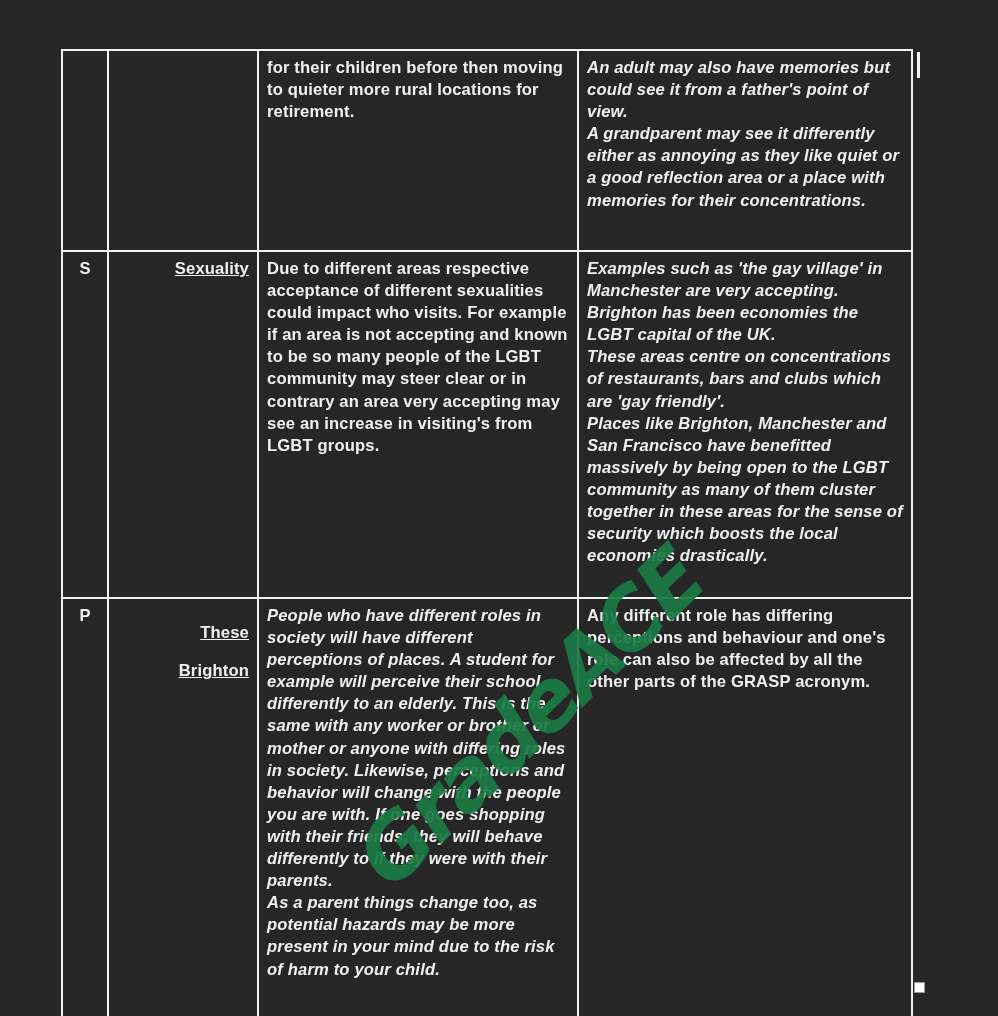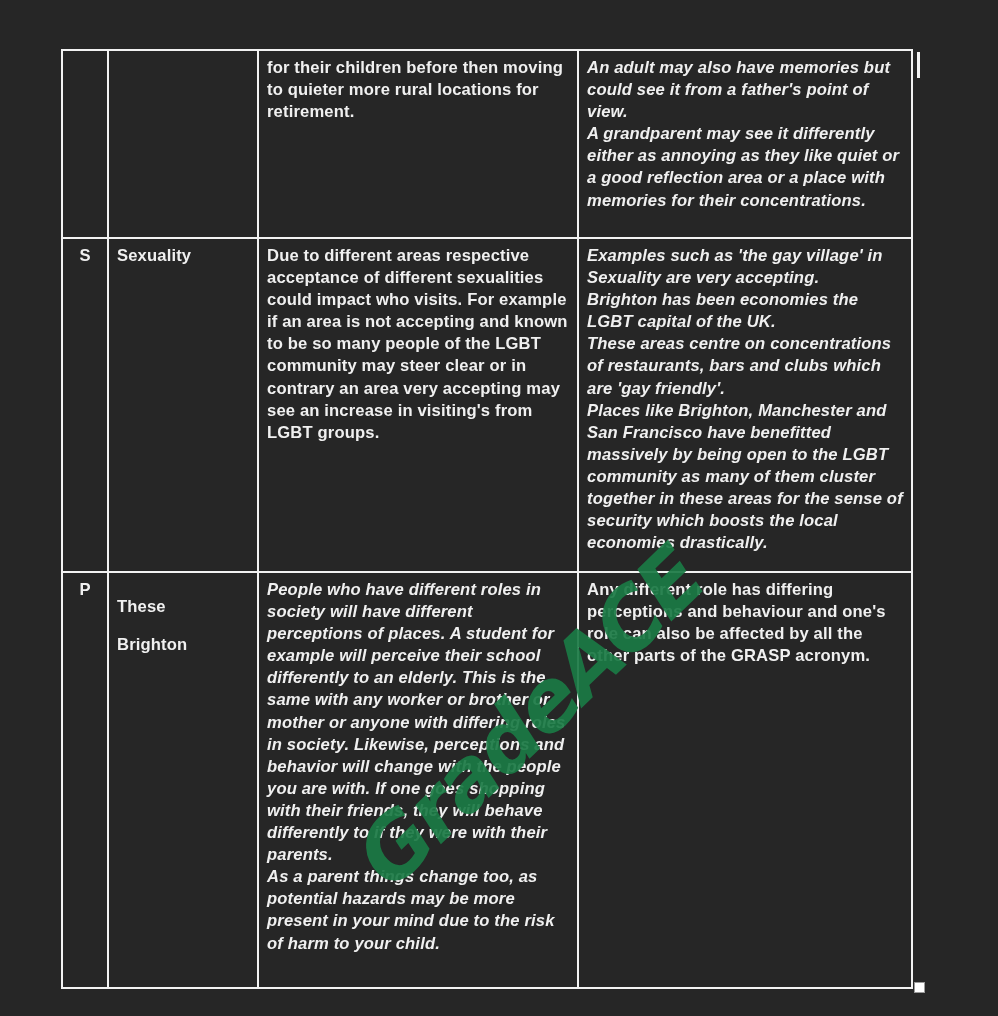--- a/index.html
+++ b/index.html
@@ -28,21 +28,21 @@
     position: absolute;
     left: 61px;
     top: 49px;
     width: 852px;
     border-collapse: collapse;
     table-layout: fixed;
   }
   #grasp-table td {
     border: 2px solid #f2f2f2;
     vertical-align: top;
-    padding: 6px 8px 8px 8px;
+    padding: 6px 8px 21px 8px;
     color: #f0f0f0;
     font-family: "Liberation Sans", sans-serif;
     font-weight: bold;
     font-size: 16.6px;
     line-height: 22.1px;
     letter-spacing: 0.15px;
     background: transparent;
   }
 
   
@@ -50,24 +50,25 @@
   col.c-term     { width: 150px; }
   col.c-explain  { width: 320px; }
   col.c-examples { width: 334px; }
 
   td.cell-letter {
     text-align: center;
     vertical-align: middle;
     padding: 6px 2px;
   }
   td.cell-term {
-    text-align: left;
+    text-align: right;
     vertical-align: middle;
     padding: 6px 4px;
     line-height: 24px;
+    text-decoration: underline;
   }
   td.cell-text {
     text-align: left;
   }
   td.cell-text p {
     margin: 0;
     font-style: italic;
   }
 
   
@@ -143,21 +144,21 @@
         <td class="cell-text">
             <p>An adult may also have memories but could see it from a father's point of view.</p>
             <p>A grandparent may see it differently either as annoying as they like quiet or a good reflection area or a place with memories for their concentrations.</p>
           </td>
       </tr>
       <tr class="row-sexuality">
         <td class="cell-letter">S</td>
         <td class="cell-term">Sexuality</td>
         <td class="cell-text">Due to different areas respective acceptance of different sexualities could impact who visits. For example if an area is not accepting and known to be so many people of the LGBT community may steer clear or in contrary an area very accepting may see an increase in visiting's from LGBT groups.</td>
         <td class="cell-text">
-            <p>Examples such as 'the gay village' in Sexuality are very accepting.</p>
+            <p>Examples such as 'the gay village' in Manchester are very accepting.</p>
             <p>Brighton has been economies the LGBT capital of the UK.</p>
             <p>These areas centre on concentrations of restaurants, bars and clubs which are 'gay friendly'.</p>
             <p>Places like Brighton, Manchester and San Francisco have benefitted massively by being open to the LGBT community as many of them cluster together in these areas for the sense of security which boosts the local economies drastically.</p>
           </td>
       </tr>
       <tr class="row-role">
         <td class="cell-letter">P</td>
         <td class="cell-term">
             <p>These</p>
             <p>Brighton</p>

